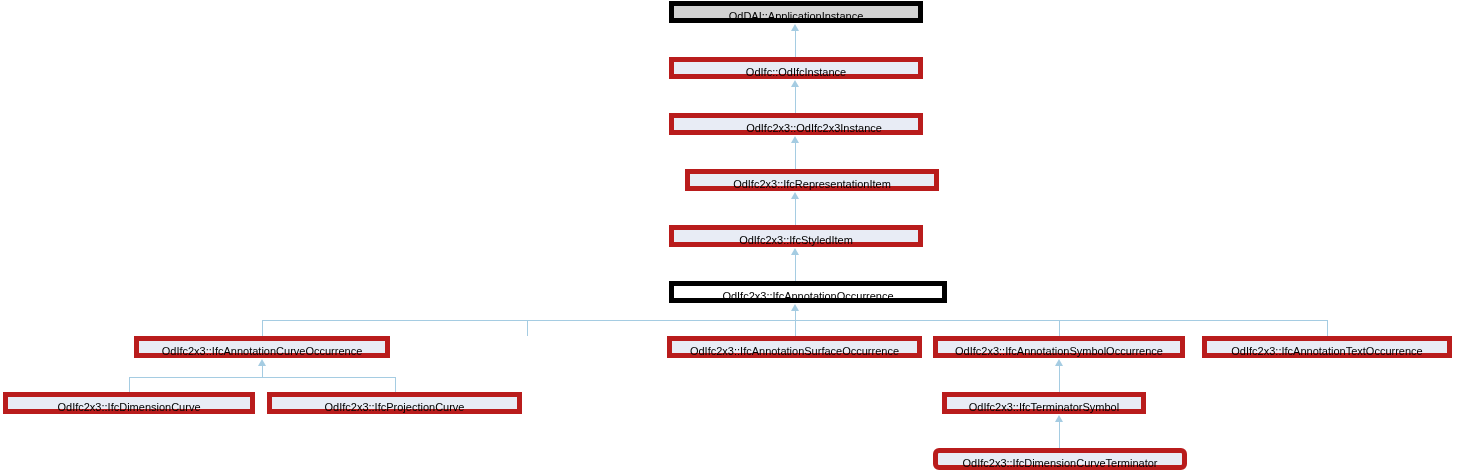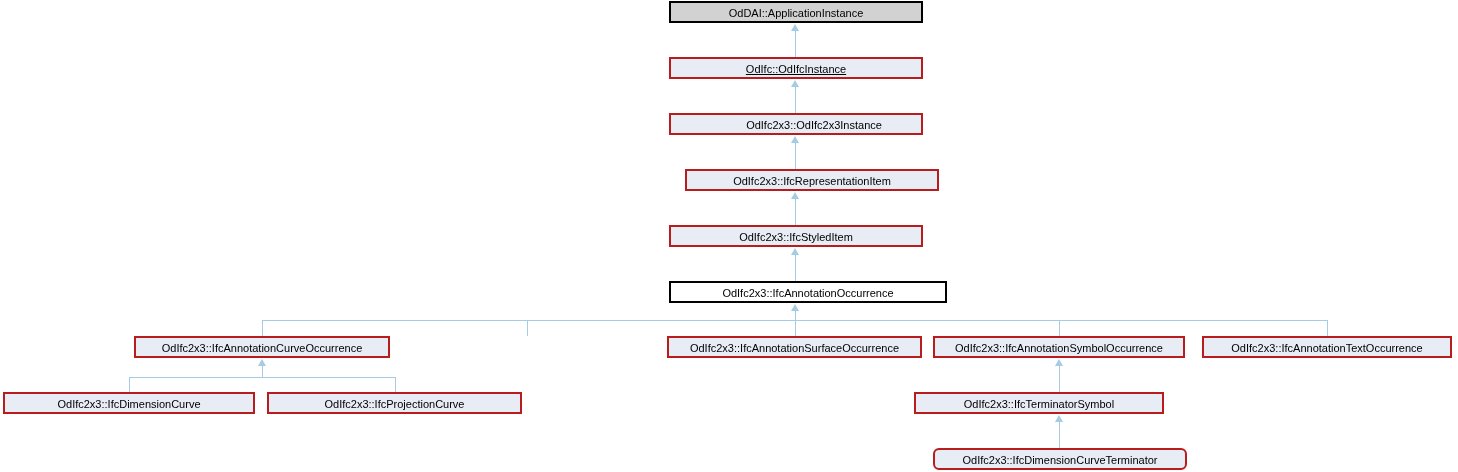--- a/index.html
+++ b/index.html
@@ -12,21 +12,21 @@
     position: relative;
     width: 1458px;
     height: 472px;
     background: #ffffff;
     overflow: hidden;
   }
   .node {
     position: absolute;
     box-sizing: border-box;
     height: 22px;
-    border: 2px solid #b91c1c;
+    border: 5px solid #b91c1c;
     background: #E8ECF5;
     color: #000000;
     font-size: 11px;
     line-height: 20px;
     text-align: center;
     white-space: nowrap;
     cursor: pointer;
   }
   .node.external {
     background: #D2D2D2;
@@ -107,21 +107,21 @@
     <div class="vline" style="left:1059px; top:365px; height:27px;"></div>
   </div>
 
   <div>
     <div class="arrow-up" style="left:1055px; top:415px;"></div>
     <div class="vline" style="left:1059px; top:421px; height:27px;"></div>
   </div>
 
   <div class="node external" style="left:669px; top:1px; width:254px;">OdDAI::ApplicationInstance</div>
 
-  <div class="node" style="left:669px; top:57px; width:254px;text-decoration:underline;">OdIfc::OdIfcInstance</div>
+  <div class="node" style="left:669px; top:57px; width:254px;">OdIfc::OdIfcInstance</div>
 
   <div class="node" style="left:669px; top:113px; width:254px;padding-left:36px;">OdIfc2x3::OdIfc2x3Instance</div>
 
   <div class="node" style="left:669px; top:169px; width:254px;margin-left:16px;">OdIfc2x3::IfcRepresentationItem</div>
 
   <div class="node" style="left:669px; top:225px; width:254px;">OdIfc2x3::IfcStyledItem</div>
 
   <div class="node current" style="left:669px; top:281px; width:278px;">OdIfc2x3::IfcAnnotationOccurrence</div>
 
   <div class="node" style="left:134px; top:336px; width:256px;">OdIfc2x3::IfcAnnotationCurveOccurrence</div>
@@ -130,17 +130,17 @@
   <div class="node" style="left:667px; top:336px; width:255px;">OdIfc2x3::IfcAnnotationSurfaceOccurrence</div>
 
   <div class="node" style="left:933px; top:336px; width:252px;">OdIfc2x3::IfcAnnotationSymbolOccurrence</div>
 
   <div class="node" style="left:1202px; top:336px; width:250px;">OdIfc2x3::IfcAnnotationTextOccurrence</div>
 
   <div class="node" style="left:3px; top:392px; width:252px;">OdIfc2x3::IfcDimensionCurve</div>
 
   <div class="node" style="left:267px; top:392px; width:255px;">OdIfc2x3::IfcProjectionCurve</div>
 
-  <div class="node" style="left:914px; top:392px; width:250px;">OdIfc2x3::IfcTerminatorSymbol</div>
+  <div class="node" style="left:942px; top:392px; width:204px;">OdIfc2x3::IfcTerminatorSymbol</div>
 
   <div class="node" style="left:933px; top:448px; width:254px;border-radius:6px;">OdIfc2x3::IfcDimensionCurveTerminator</div>
 
 </div>
 
 </body></html>

